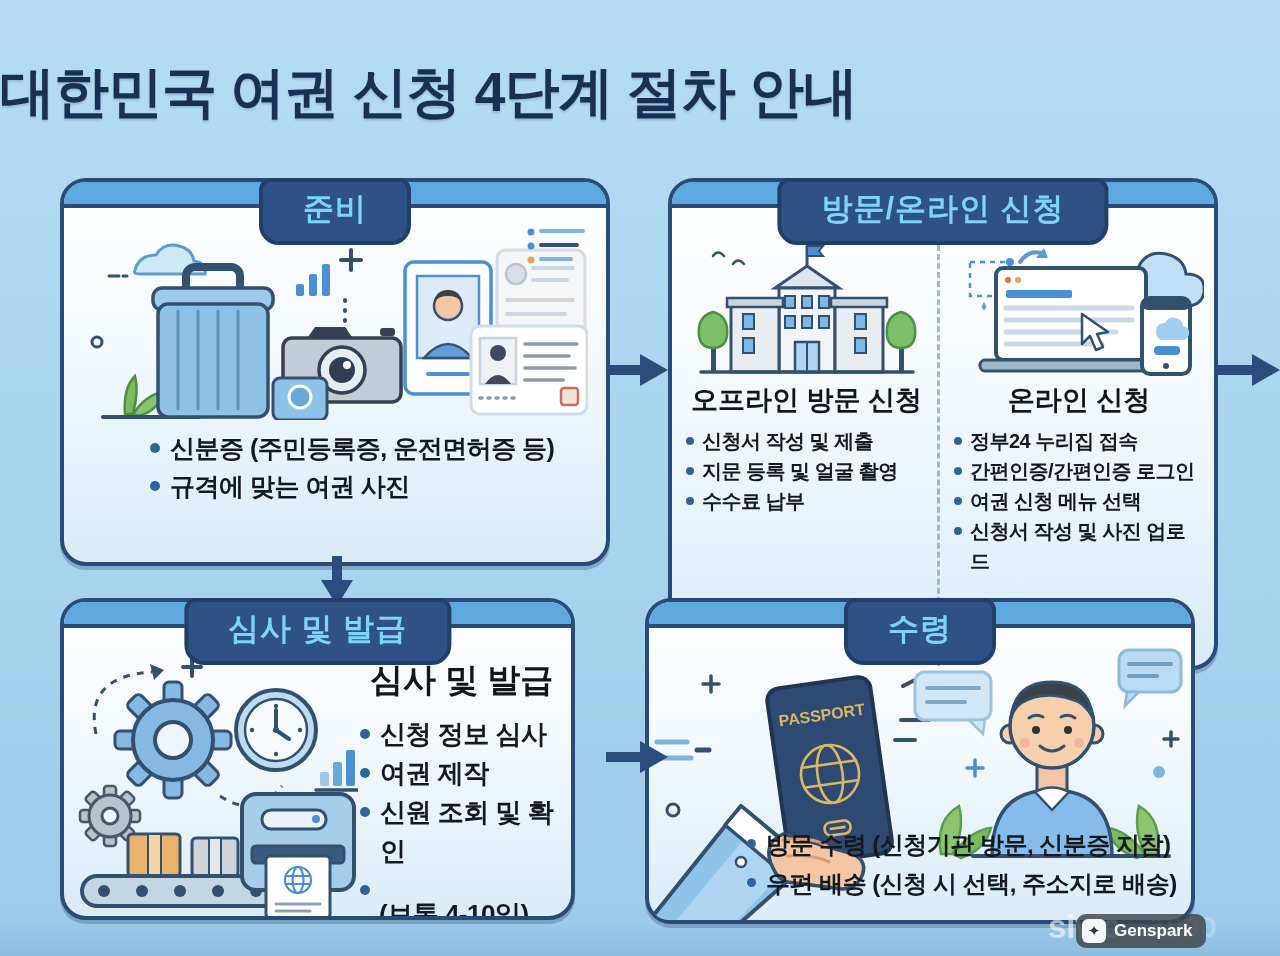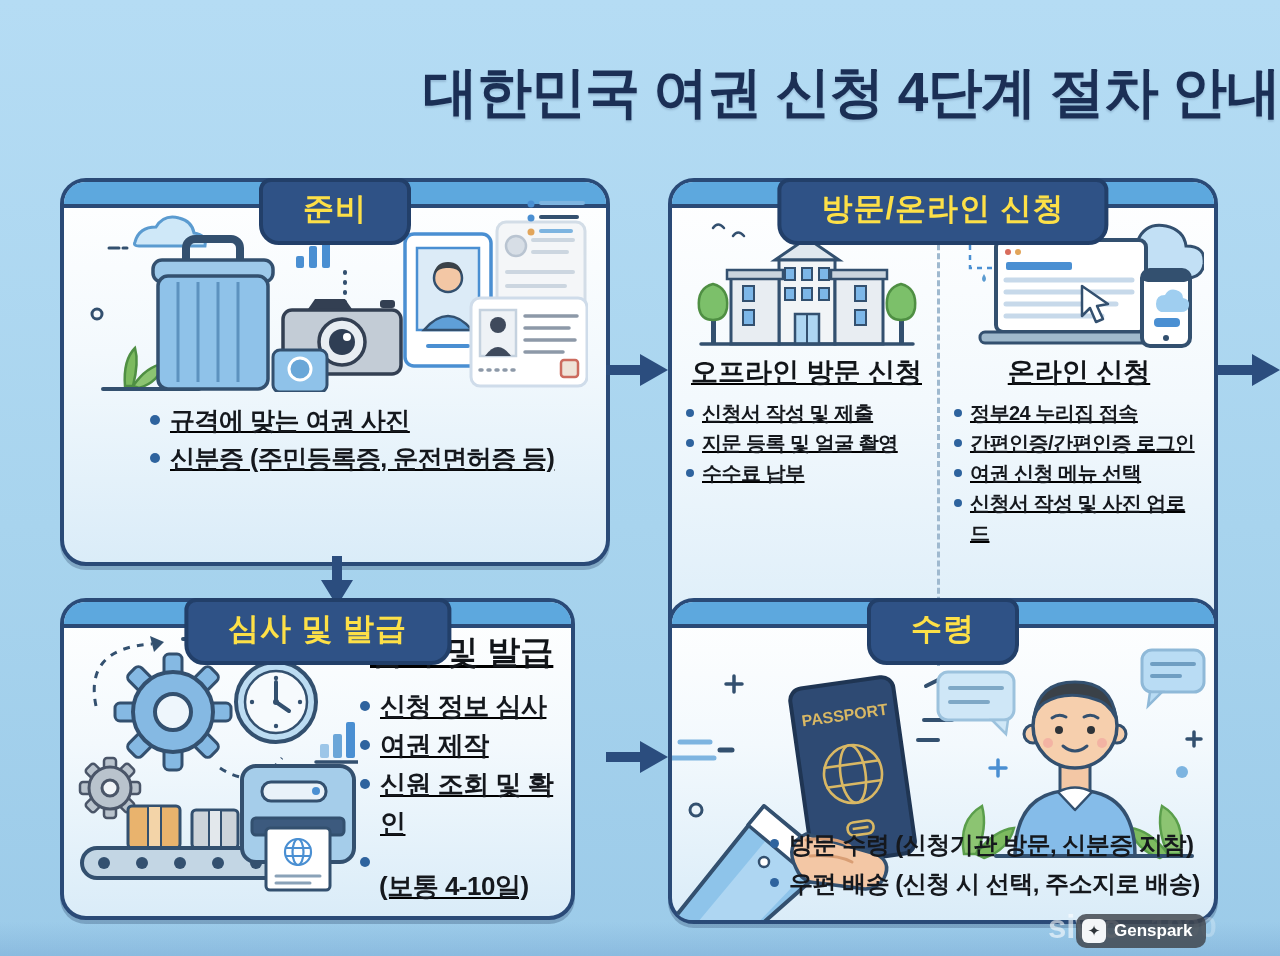--- a/index.html
+++ b/index.html
@@ -3,40 +3,40 @@
 <meta charset="utf-8">
 <style>
   * { margin:0; padding:0; box-sizing:border-box; }
   html,body { width:1280px; height:956px; }
   body { font-family:"Liberation Sans","DejaVu Sans",sans-serif; }
   .canvas { position:relative; width:1280px; height:956px; overflow:hidden;
             background:linear-gradient(180deg,#b5dcf4 0%,#a8d4ee 55%,#9ccbe9 100%); }
   .bottom-shade { position:absolute; left:0; bottom:0; width:100%; height:34px;
             background:linear-gradient(180deg,rgba(120,170,215,0) 0%,rgba(100,150,200,.30) 100%); }
 
-  .page-title { position:absolute; top:56px; left:0; width:100%; text-align:right;
+  .page-title { position:absolute; top:56px; left:0; width:100%; text-align:left;
             font-size:55px; font-weight:900; color:#1b2f55; letter-spacing:-1px;
             text-shadow:0 2px 2px rgba(30,50,90,.18); }
 
   
   .card { position:absolute; border:4px solid #2a4a77; border-radius:26px;
           background:linear-gradient(180deg,#ffffff 0%,#f3f9fd 45%,#daecf8 100%);
           box-shadow:0 4px 0 rgba(34,58,92,.28); }
   .strip { position:absolute; top:0; left:0; right:0; height:26px; background:#5da8de;
            border-bottom:4px solid #2a4a77; border-radius:21px 21px 0 0; z-index:1; }
   .tab { position:absolute; top:-4px; left:50%; transform:translateX(-50%);
-         background:#2f5286; color:#fde047; border:4px solid #223f69;
+         background:#2f5286; color:#7dd3fc; border:4px solid #223f69;
          border-radius:12px 12px 20px 20px; padding:6px 40px 11px;
          font-size:31px; font-weight:800; white-space:nowrap; z-index:4; letter-spacing:1px; }
-  .body { position:absolute; inset:0; overflow:hidden; border-radius:20px; z-index:2;text-decoration:underline; }
+  .body { position:absolute; inset:0; padding-top:28px; overflow:hidden; border-radius:20px; z-index:2; }
 
   #card-prepare { left:60px; top:178px; width:550px; height:388px; }
   #card-apply   { left:668px; top:178px; width:550px; height:492px; }
   #card-review  { left:60px;  top:598px; width:515px; height:322px; }
-  #card-receive { left:668px; top:598px; width:550px; height:326px;text-align:center; }
+  #card-receive { left:645px; top:598px; width:550px; height:326px;text-align:center; }
 
   
   ul { list-style:none; }
   .b { display:flex; align-items:flex-start; font-weight:700; color:#15181d; }
   .dot { flex:0 0 auto; border-radius:50%; background:#2e639e; margin-right:10px; }
   .note { padding-left:19px; }
 
   .c1-bullets { margin:10px 0 0 86px; font-size:25px; line-height:1.5; letter-spacing:-0.5px; }
   .c1-bullets .dot { width:10px; height:10px; margin-top:13px; }
   .c1-illu { display:block; margin:12px auto 0; }
@@ -163,25 +163,25 @@
           <circle cx="448" cy="24" r="3.5" fill="#4a8fd2"></circle>
           <circle cx="448" cy="38" r="3.5" fill="#e2a55a"></circle>
           <path d="M458 9 h42" stroke="#7db4e0" stroke-width="4" stroke-linecap="round"></path>
           <path d="M458 23 h36" stroke="#33506f" stroke-width="4" stroke-linecap="round"></path>
           <path d="M458 37 h30" stroke="#7db4e0" stroke-width="4" stroke-linecap="round"></path>
         </g>
       </svg>
       <ul class="c1-bullets">
         <li class="b">
             <span class="dot"></span>
-            <span>규격에 맞는 여권 사진</span>
+            <span>신분증 (주민등록증, 운전면허증 등)</span>
           </li>
         <li class="b">
             <span class="dot"></span>
-            <span>신분증 (주민등록증, 운전면허증 등)</span>
+            <span>규격에 맞는 여권 사진</span>
           </li>
       </ul>
     </div>
   </div>
 
   <div class="card" id="card-apply">
     <div class="strip"></div>
     <div class="tab">방문/온라인 신청</div>
     <div class="body">
       <div class="cols">

